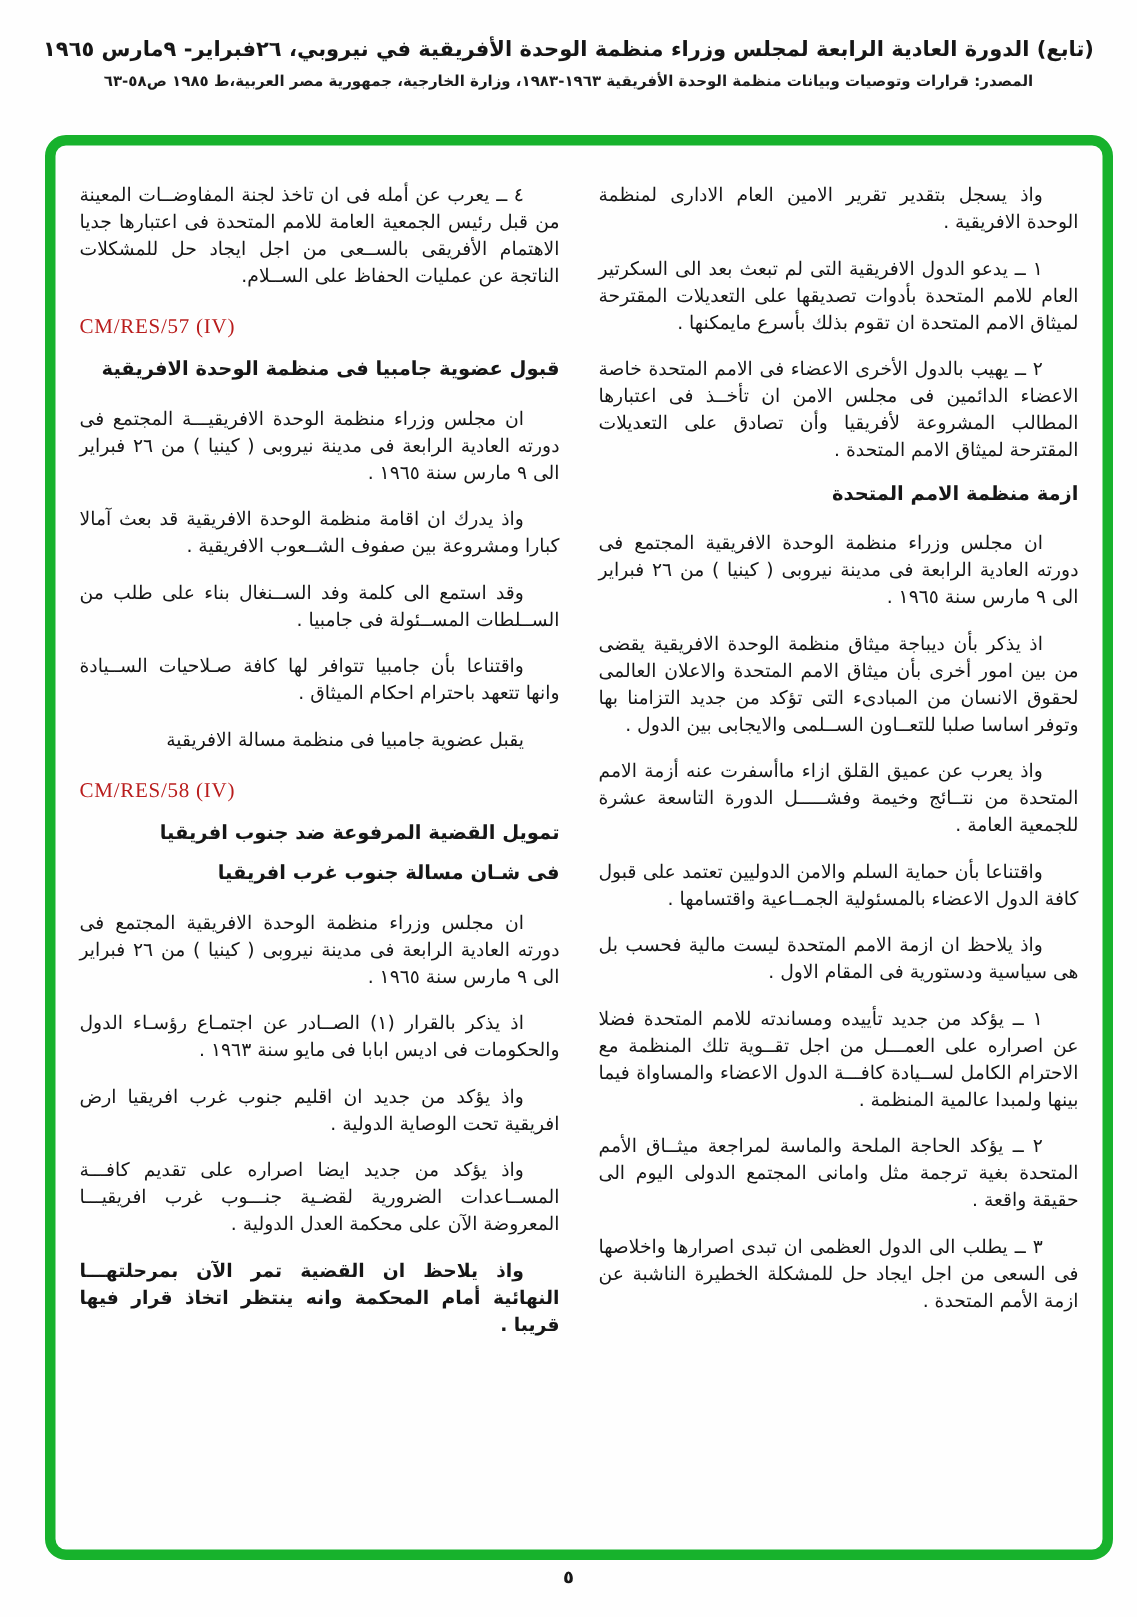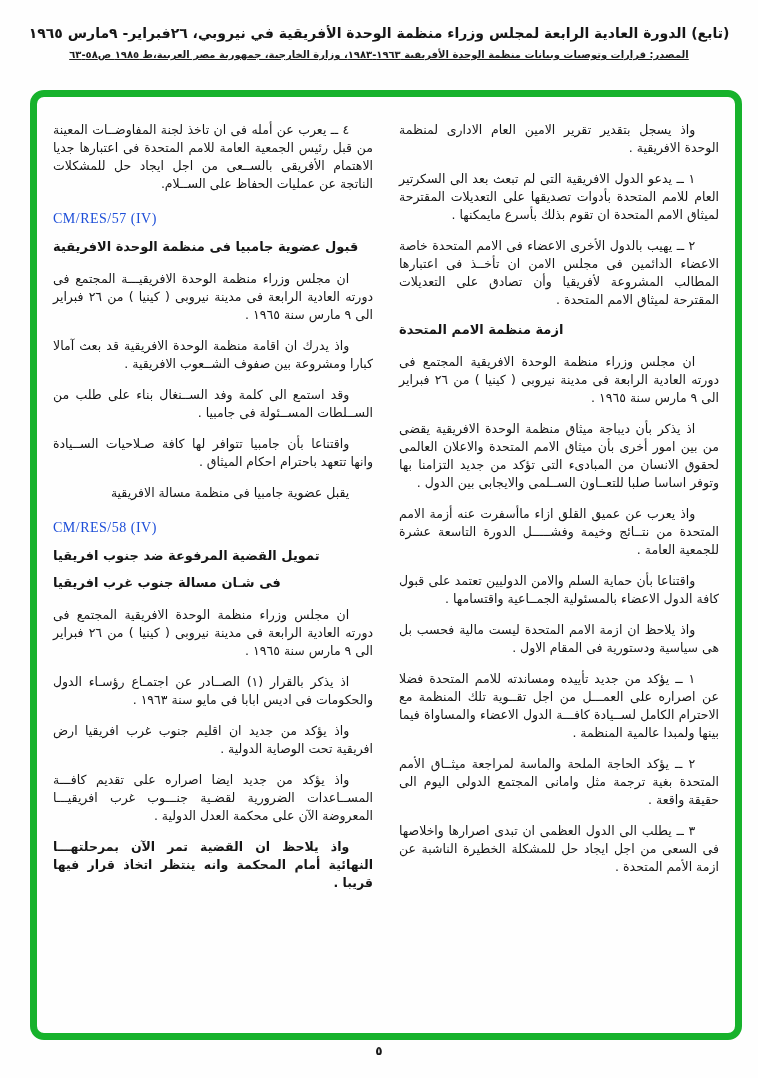--- a/index.html
+++ b/index.html
@@ -27,21 +27,20 @@
     font-size: 14px;
     font-weight: bold;
     letter-spacing: 0px;
     line-height: 1.3;
   }
   .doc-source {
     margin-top: 7px;
     font-size: 10px;
     font-weight: bold;
     color: #1c1c1c;
-    text-decoration: underline;
   }
 
   
   .content-frame {
     position: absolute;
     top: 90px; left: 30px;
     width: 712px; height: 950px;
     box-sizing: border-box;
     border: 7px solid #17b22c;
     border-radius: 14px;
@@ -69,26 +68,26 @@
     line-height: 18px;
     margin: 0 0 13px 0;
   }
   .para.bold { font-weight: bold; }
   .res-code {
     direction: ltr;
     text-align: left;
     font-family: "Liberation Serif", serif;
     font-size: 14px;
     letter-spacing: 0.5px;
-    color: #1d4ed8;
+    color: #b91c1c;
     margin: 18px 0 12px 0;
   }
   .sec-heading {
     direction: rtl;
-    text-align: left;
+    text-align: right;
     font-weight: bold;
     font-size: 13px;
     margin: 6px 0 16px 0;
   }
   .sec-heading.sub { margin-top: -4px; }
 
   
   .page-number {
     position: absolute;
     top: 1044px; left: 0; right: 0;

